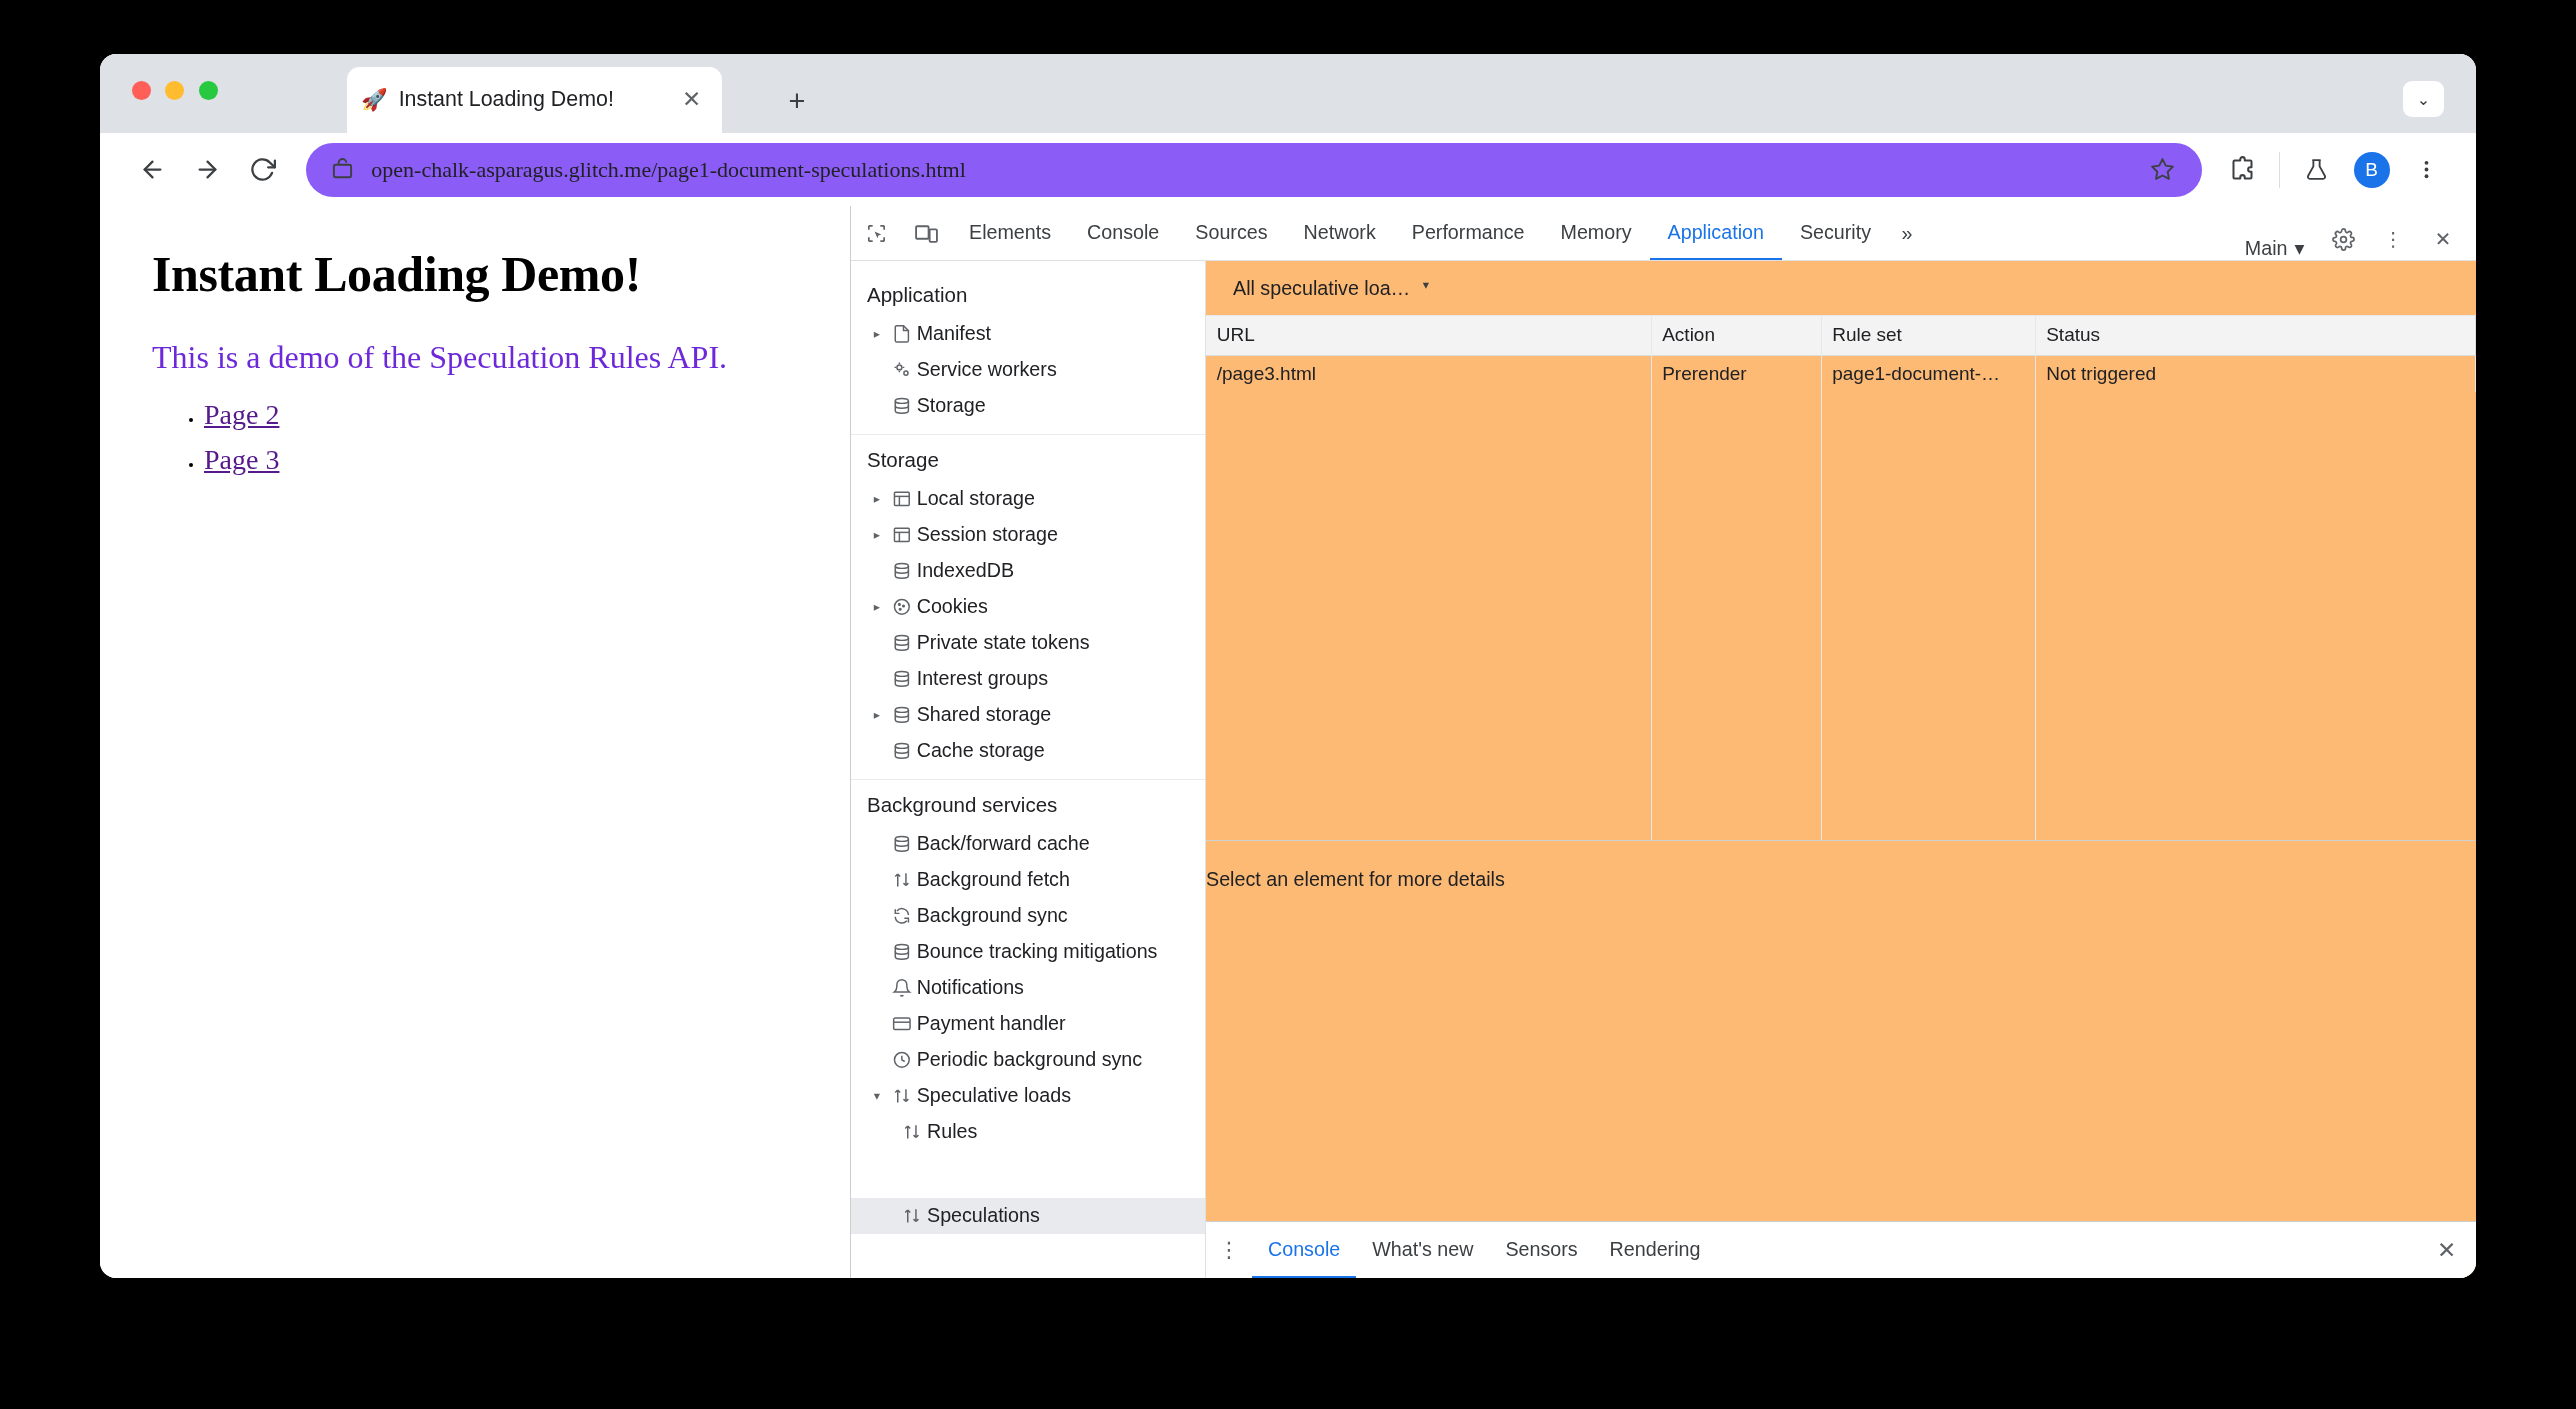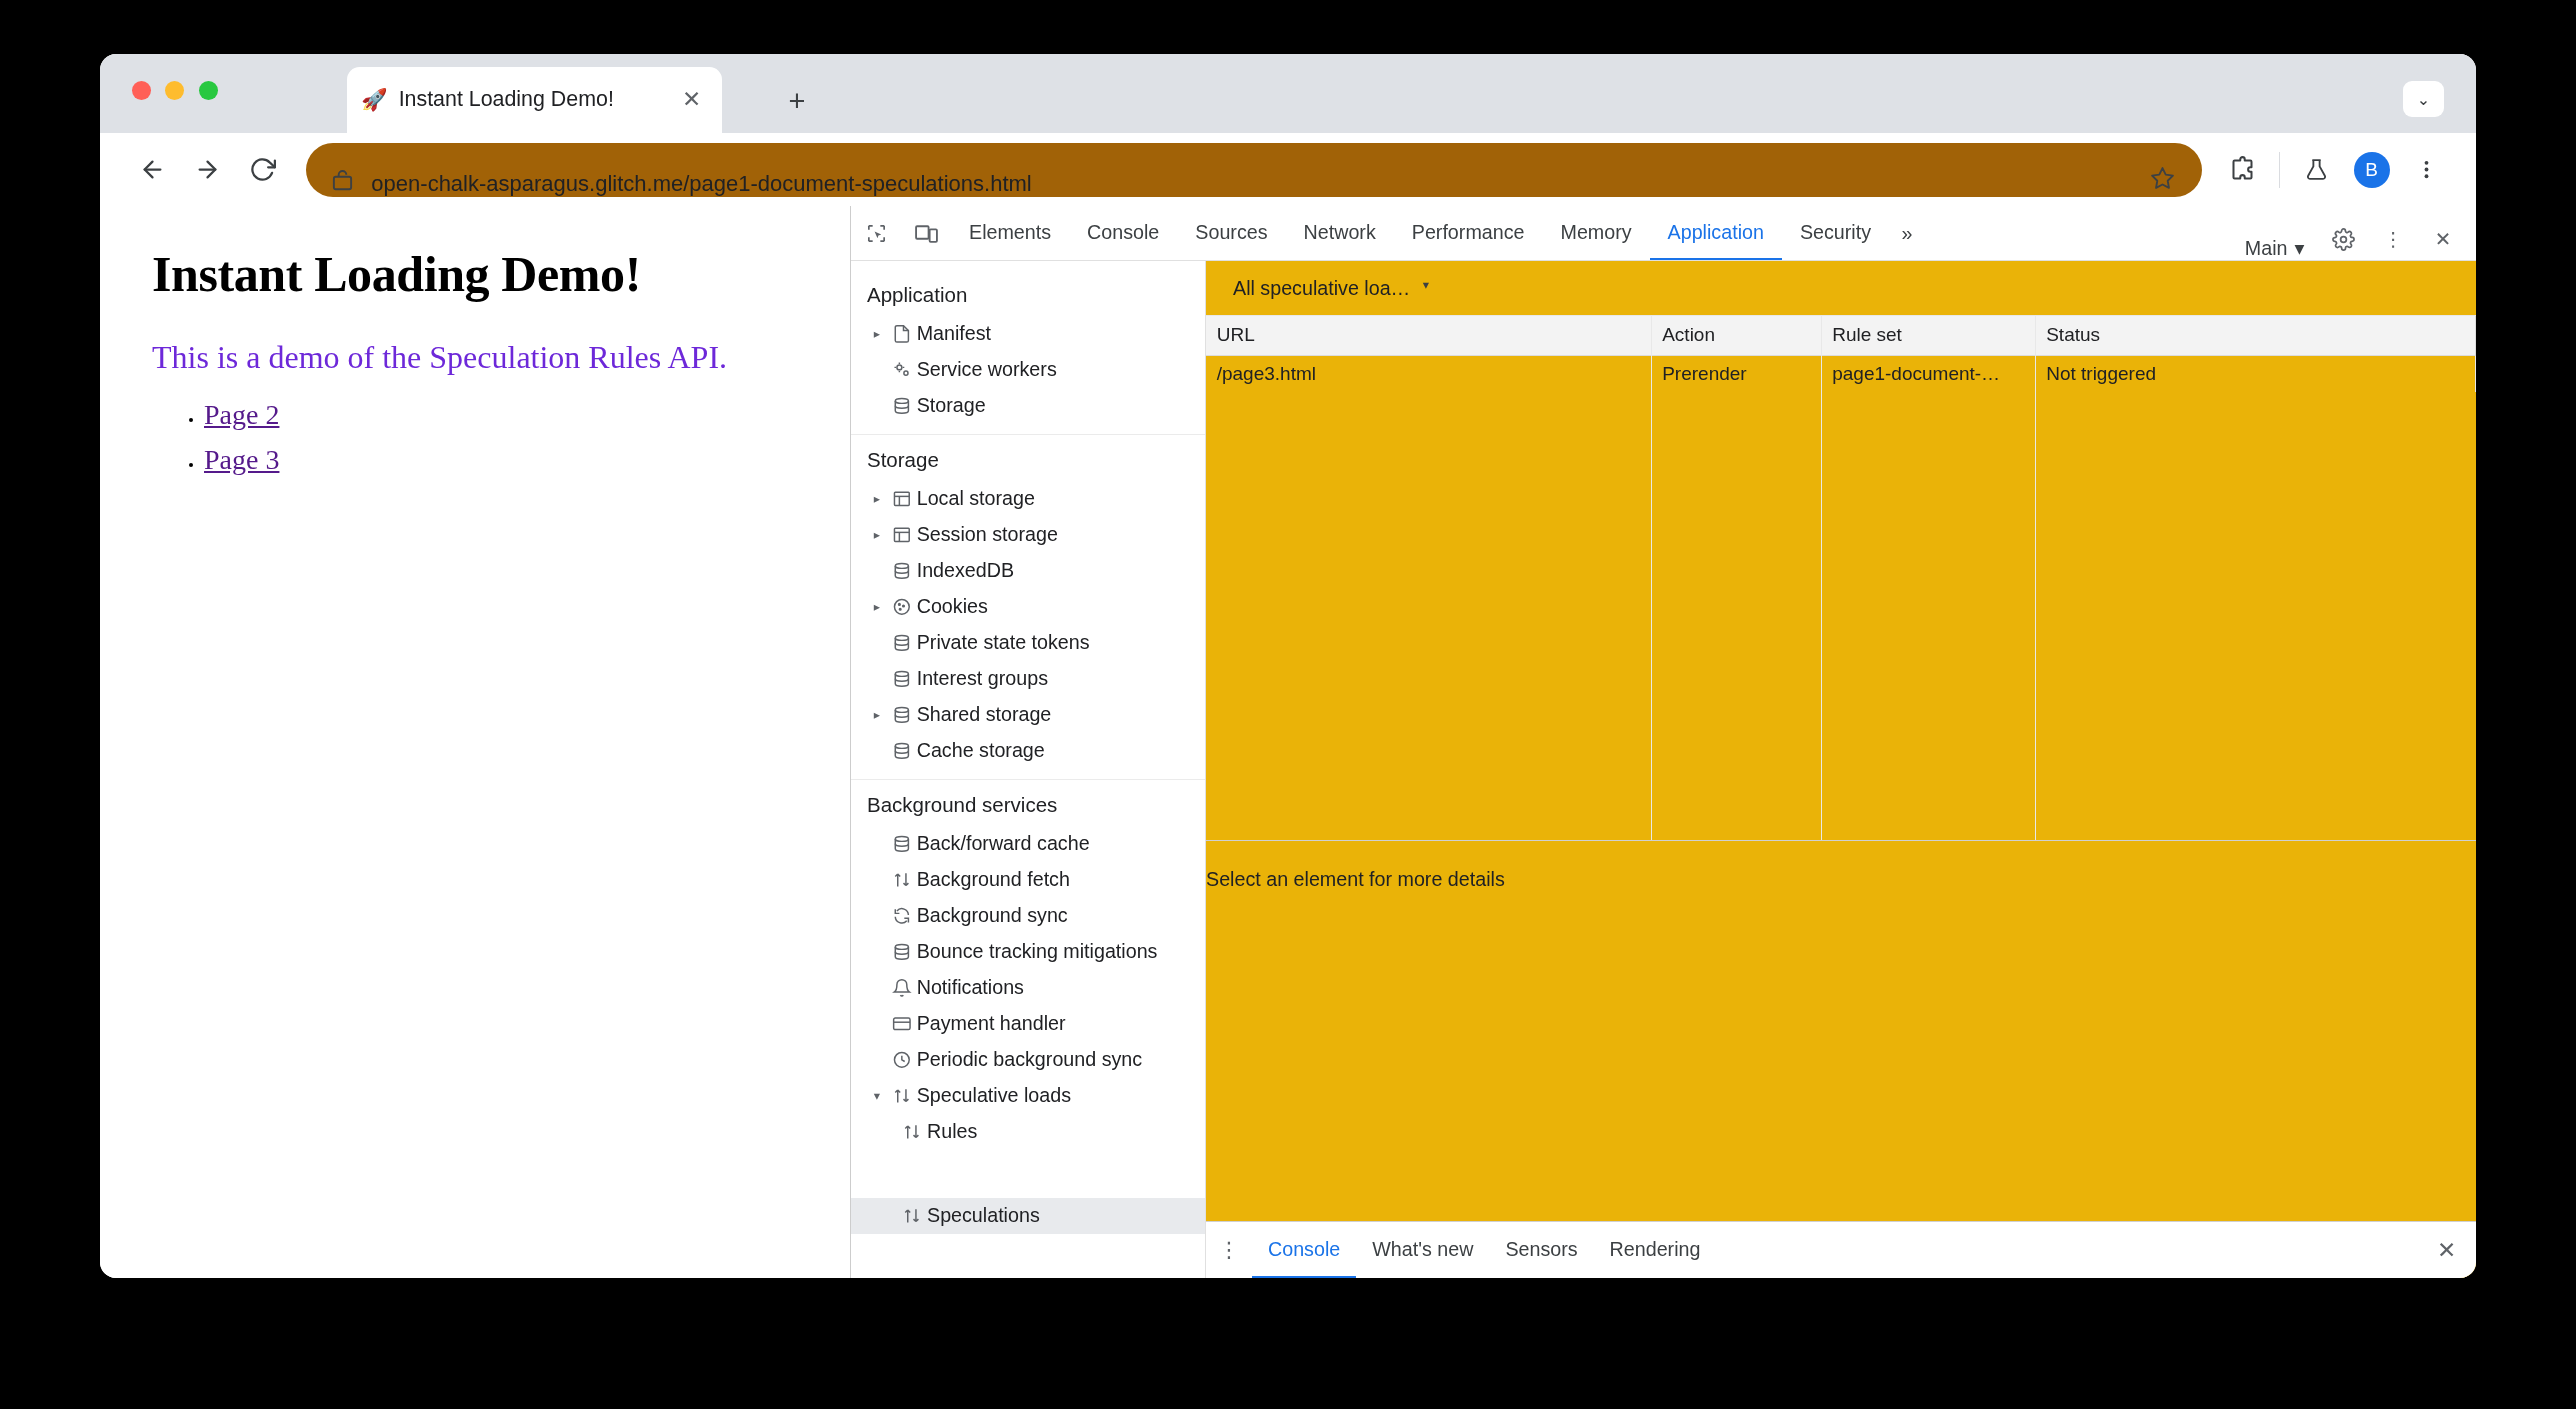--- a/index.html
+++ b/index.html
@@ -83,25 +83,26 @@
     width: 50px; height: 50px;
     display: flex; align-items: center; justify-content: center;
     border-radius: 50%;
     color: #3c4043;
   }
   .nav-btn svg { display:block; }
   #omnibox {
     flex: 1;
     height: 54px;
     margin: 0 12.5px;
-    background: #a16207;
+    background: #8b5cf6;
     border-radius: 27px;
-    display: flex; align-items: flex-end;
+    display: flex; align-items: center;
     padding: 0 21.4px;
     gap: 14.3px;
+    font-family: Liberation Serif, serif;
   }
   #omnibox .url-text {
     font-size: 22px; color: #202124;
     flex: 1;
     white-space: nowrap; overflow: hidden;
   }
   .tb-icon {
     width: 45px; height: 45px;
     display: flex; align-items: center; justify-content: center;
     color: #3c4043;
@@ -163,21 +164,21 @@
     padding: 6.3px 12.5px 8px 12.5px;
     font-family: "Liberation Sans", sans-serif;
     font-size: 19.7px;
     color: #3c4043;
     white-space: nowrap;
   }
 
   
   #devtools {
     flex: 1;
-    background: #eab308;
+    background: #fdba74;
     border-left: 0.9px solid #cdcdcd;
     display: flex; flex-direction: column;
     min-width: 0;
   }
   #dt-tabbar {
     height: 55px;
     border-bottom: 0.9px solid #e0e0e0;
     display: flex; align-items: stretch;
     background: #fff;
     flex: none;

